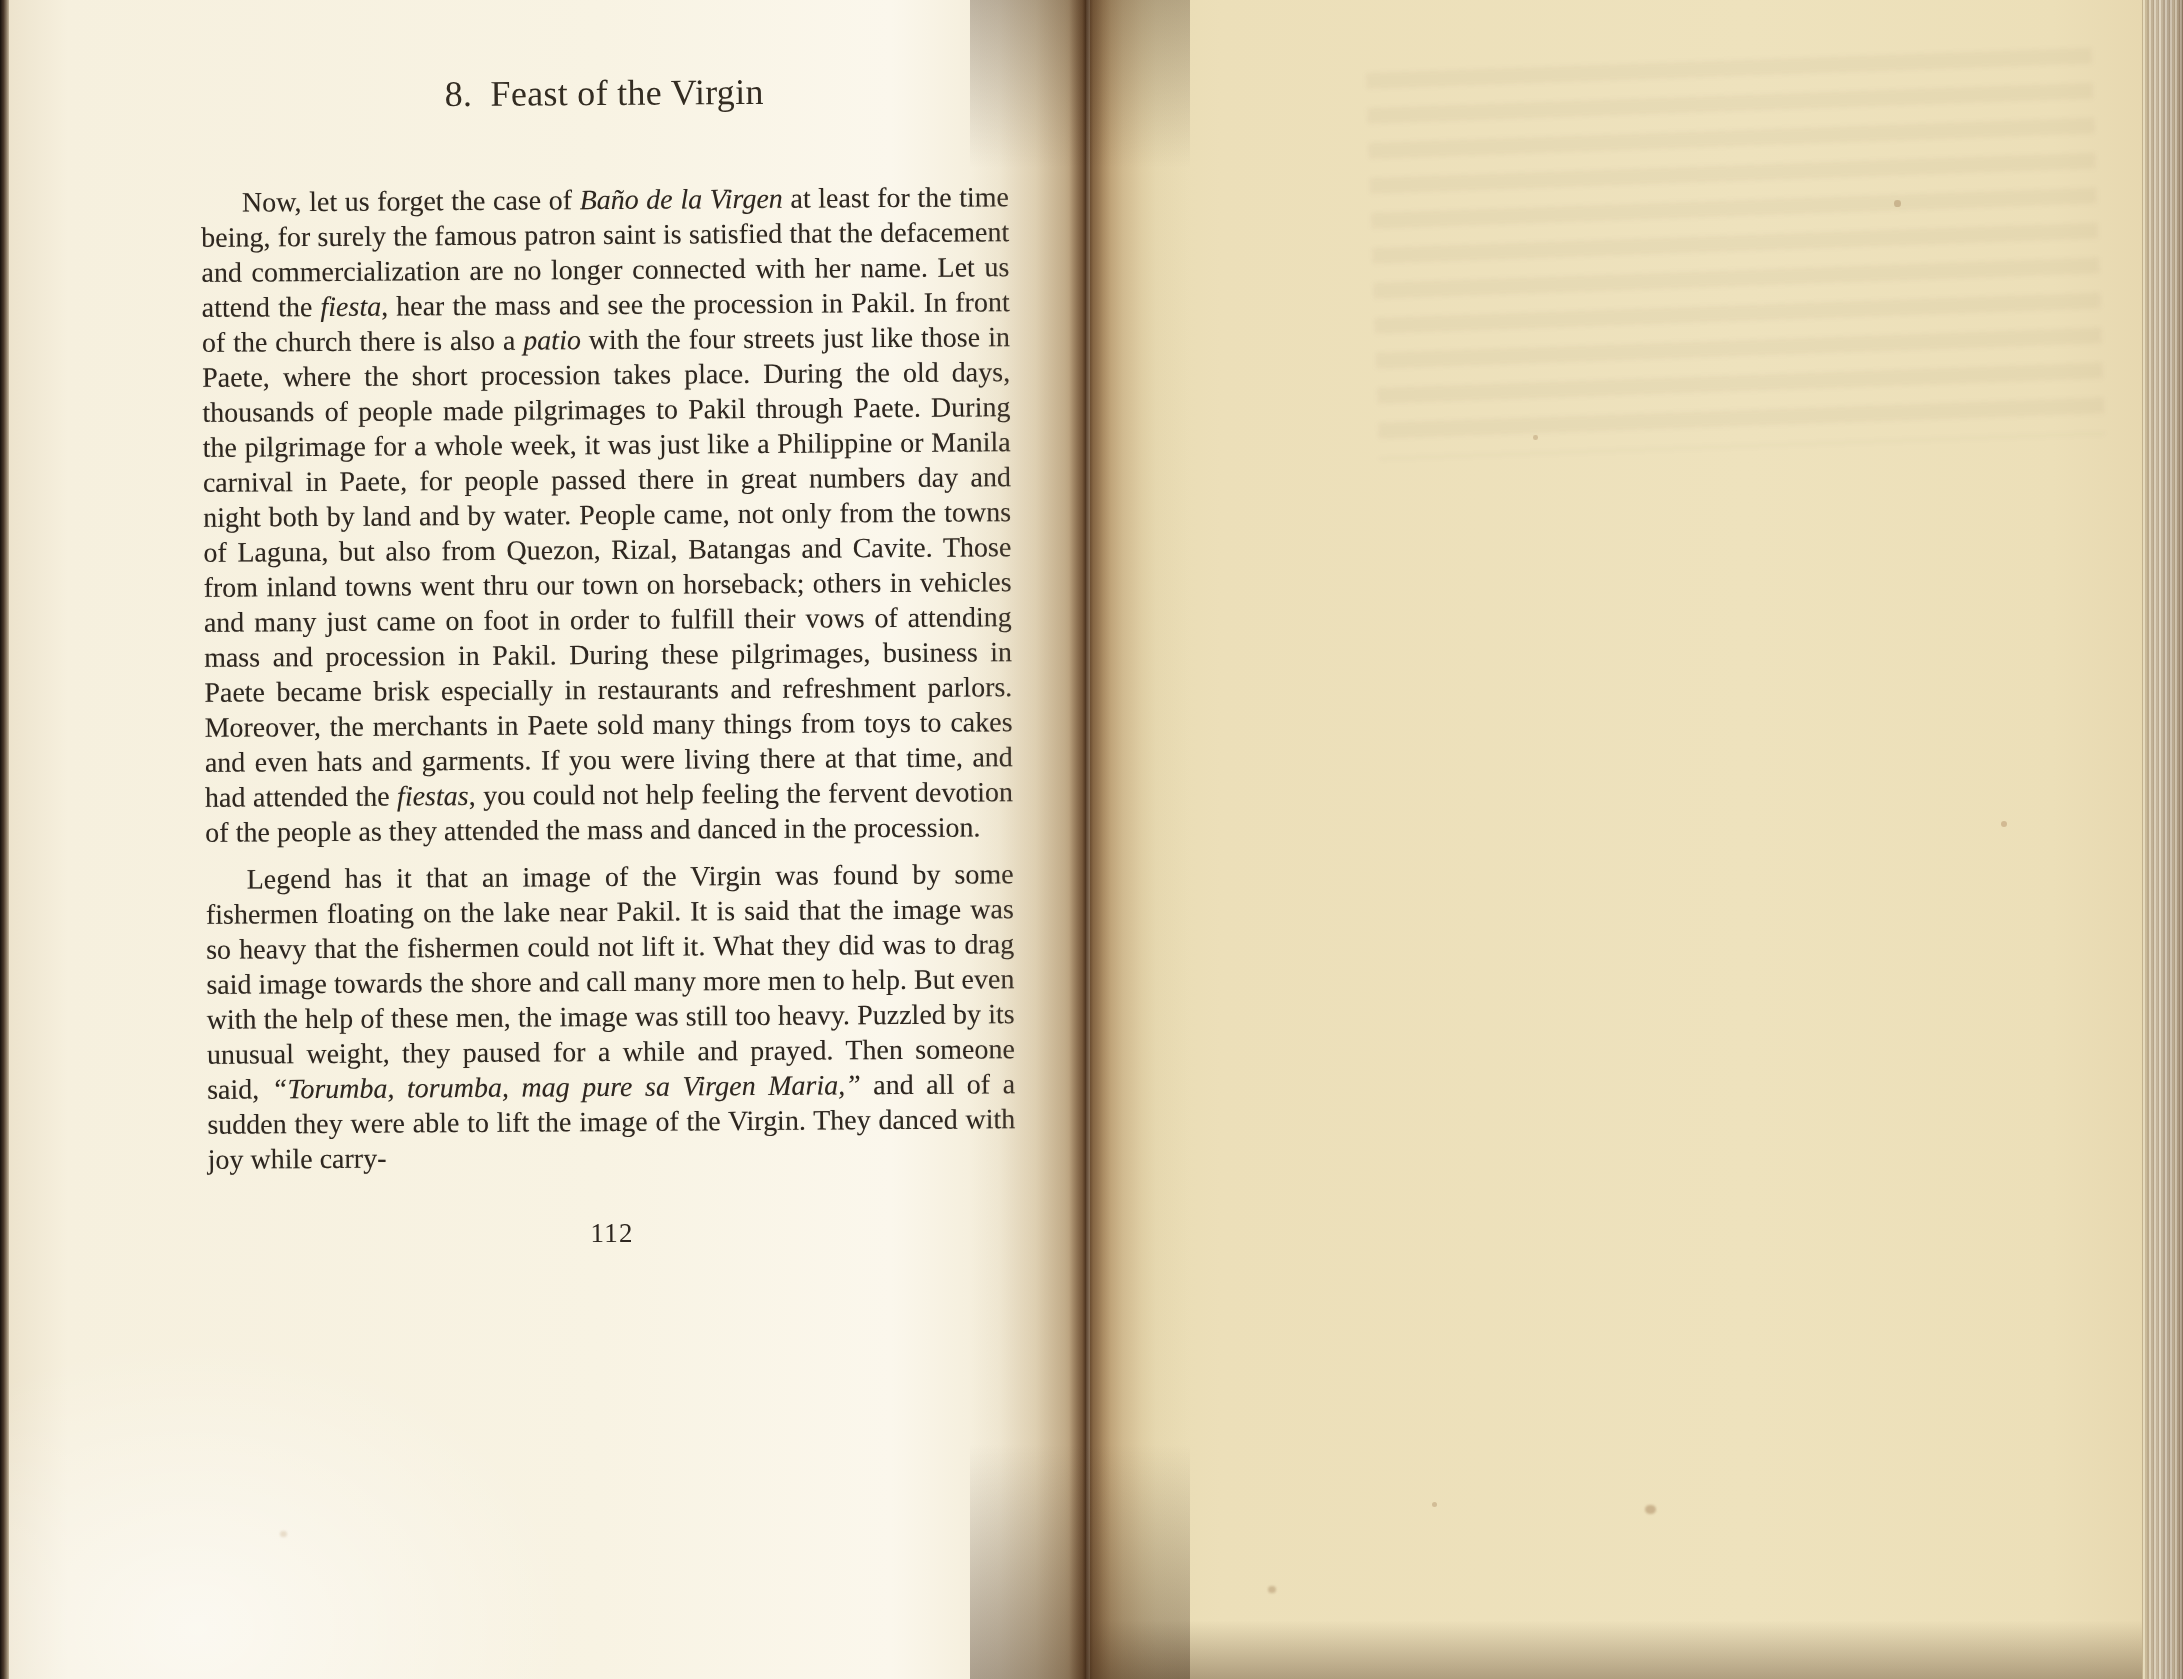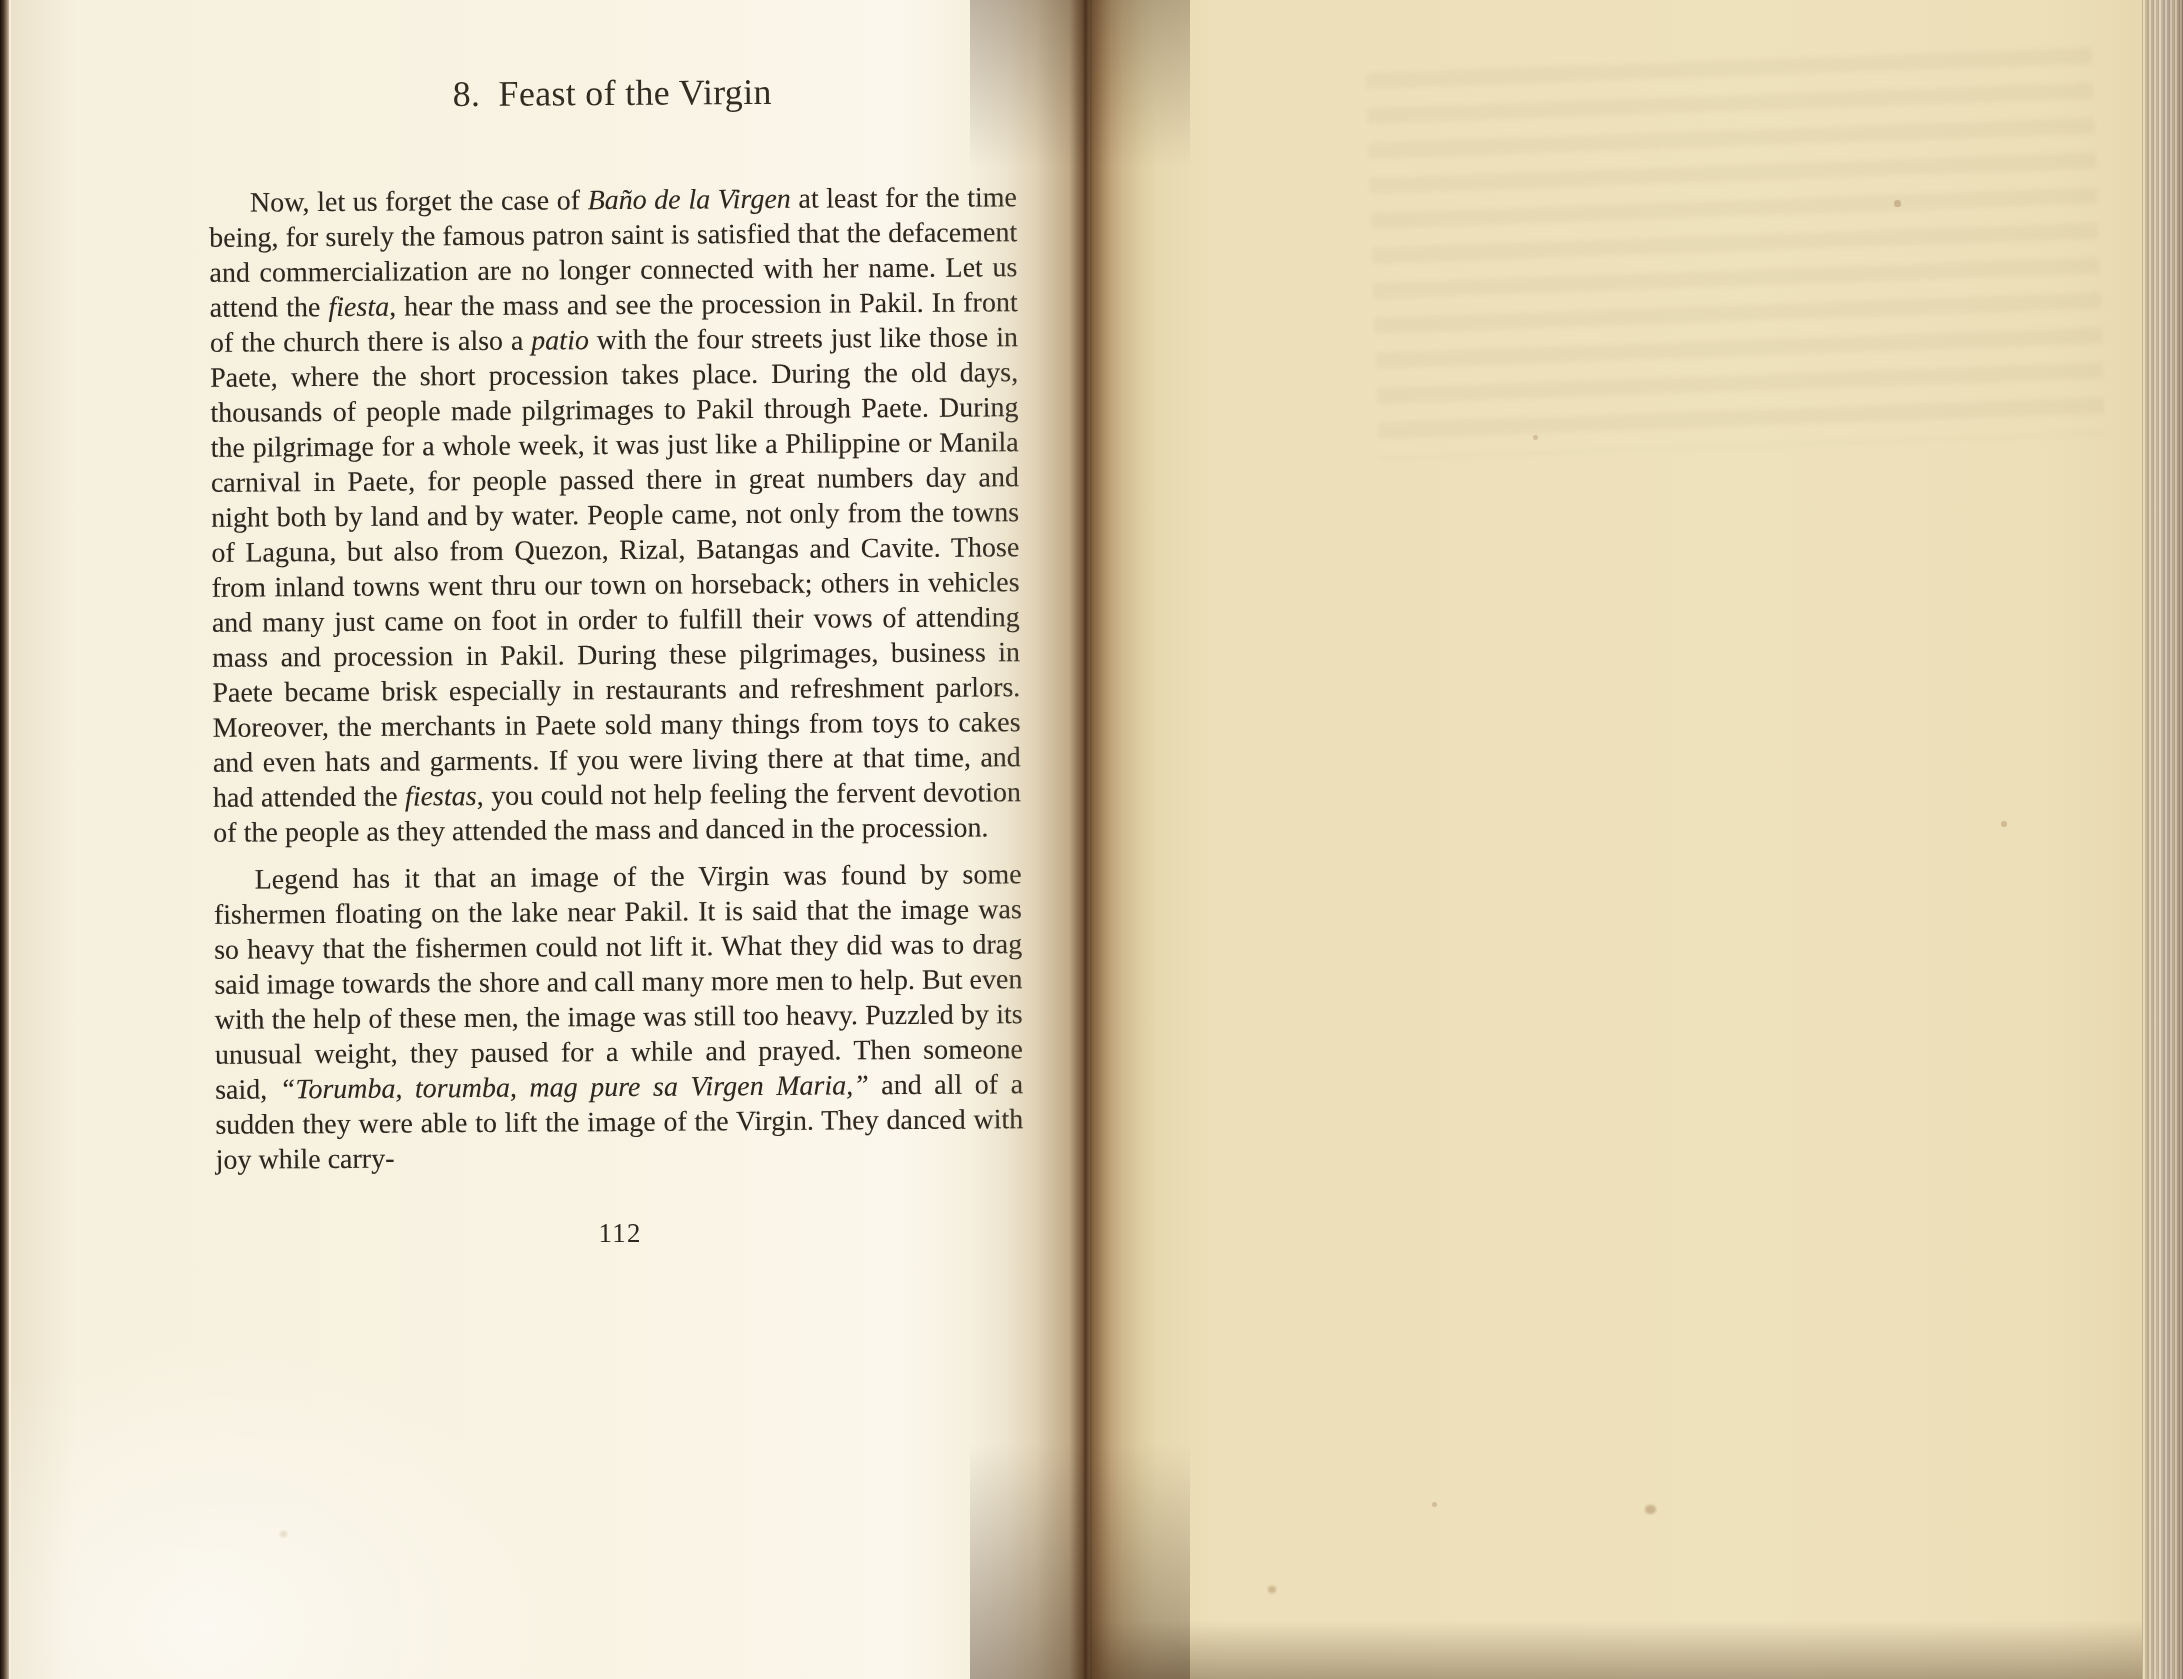--- a/index.html
+++ b/index.html
@@ -4,21 +4,21 @@
 <style>
   html,body{margin:0;padding:0;background:#241a10;}
   .scan{
     position:relative;width:2183px;height:1679px;overflow:hidden;
     font-family:"Liberation Serif","DejaVu Serif",serif;color:#2e2720;
     background:#f6efdd;
   }
   
   .page{position:absolute;top:0;height:1679px;}
   .page-left{
-    left:11px;width:1083px;
+    left:3px;width:1083px;
     background:
       radial-gradient(ellipse 600px 467px at 18% 97%, rgba(255,255,255,.55), rgba(255,255,255,0) 62%),
       linear-gradient(to right,#ece2cb 0,#f6f0de 6%,#f8f3e3 55%,#fbf7ec 82%,#f3ecd8 92%,#dbcba9 98%,#bb9d77 100%);
   }
   .page-right{
     left:1090px;width:1094px;
     background:
       linear-gradient(to bottom, rgba(0,0,0,0) 96.5%, rgba(75,50,28,.38) 100%),
       linear-gradient(to right,#8a6a48 0,#bfa175 1.2%,#dbc79c 3%,#e9dcb4 6%,#ecdfb9 12%,#eee2bd 60%,#ecdfb8 88%,#e7d8b0 96%,#dfce9f 100%);
   }

